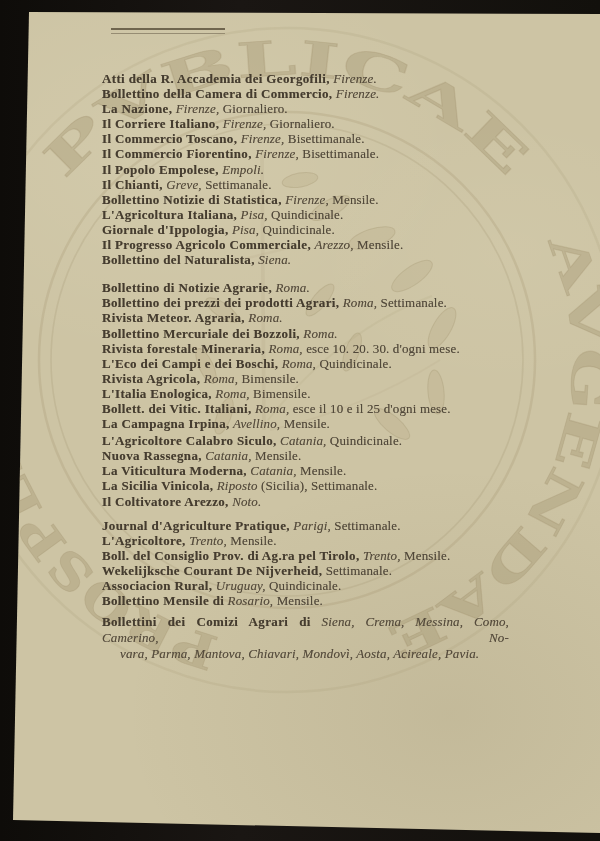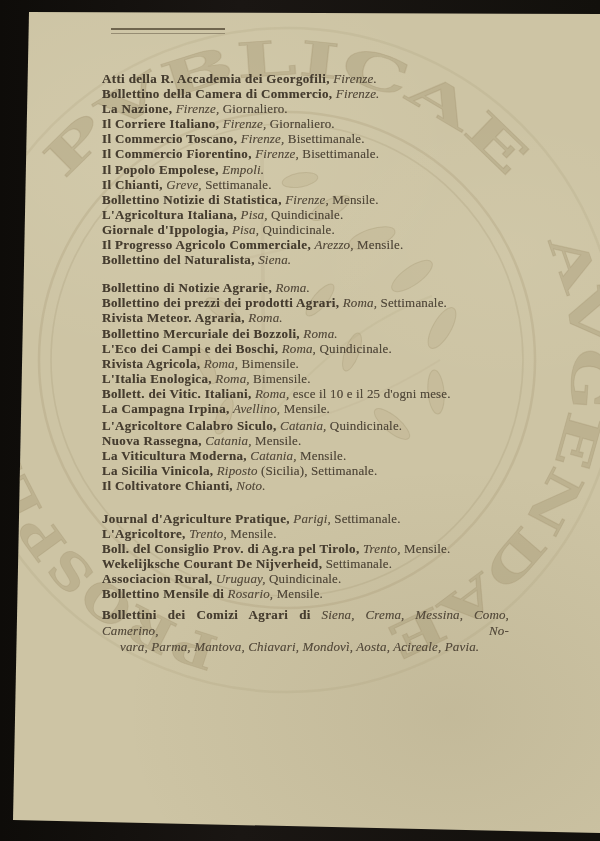--- a/index.html
+++ b/index.html
@@ -28,21 +28,21 @@
   .wm-decor{stroke:rgba(160,146,108,.30);fill:rgba(170,156,118,.18)}
   .content{
     position:absolute;left:102px;top:71px;width:407px;
     font-size:13px;line-height:15.1px;color:#4e4536;
     letter-spacing:.15px;
     text-shadow:0 0 .5px rgba(78,69,54,.45);
   }
   .section{margin:0}
   .section.s1{margin-top:13px}
   .section.s2{margin-top:2px}
-  .section.s3{margin-top:17px}
+  .section.s3{margin-top:9px}
   .section.s4{margin-top:6px}
   .section.s4 .line{line-height:16px}
   .line{white-space:normal}
   .line.justify{text-align:justify;text-align-last:justify}
   .line.indent{padding-left:18px}
   .seg-bold{font-weight:bold;color:#453c2f;letter-spacing:.35px}
   .seg-italic{font-style:italic;color:#554b3c}
   .seg-regular{color:#51483a}
   .divider{
     margin-left:111px;margin-top:28px;width:114px;height:3px;
@@ -116,32 +116,33 @@
         <div class="line"><span class="seg-bold">L'Agricoltura Italiana,</span> <span class="seg-italic">Pisa,</span> <span class="seg-regular">Quindicinale.</span></div>
         <div class="line"><span class="seg-bold">Giornale d'Ippologia,</span> <span class="seg-italic">Pisa,</span> <span class="seg-regular">Quindicinale.</span></div>
         <div class="line"><span class="seg-bold">Il Progresso Agricolo Commerciale,</span> <span class="seg-italic">Arezzo,</span> <span class="seg-regular">Mensile.</span></div>
         <div class="line"><span class="seg-bold">Bollettino del Naturalista,</span> <span class="seg-italic">Siena.</span></div>
       </div>
       <div class="section s1">
         <div class="line"><span class="seg-bold">Bollettino di Notizie Agrarie,</span> <span class="seg-italic">Roma.</span></div>
         <div class="line"><span class="seg-bold">Bollettino dei prezzi dei prodotti Agrari,</span> <span class="seg-italic">Roma,</span> <span class="seg-regular">Settimanale.</span></div>
         <div class="line"><span class="seg-bold">Rivista Meteor. Agraria,</span> <span class="seg-italic">Roma.</span></div>
         <div class="line"><span class="seg-bold">Bollettino Mercuriale dei Bozzoli,</span> <span class="seg-italic">Roma.</span></div>
+        <div class="line"><span class="seg-bold">Rivista forestale Mineraria,</span> <span class="seg-italic">Roma,</span> <span class="seg-regular">esce 10. 20. 30. d'ogni mese.</span></div>
         <div class="line"><span class="seg-bold">L'Eco dei Campi e dei Boschi,</span> <span class="seg-italic">Roma,</span> <span class="seg-regular">Quindicinale.</span></div>
         <div class="line"><span class="seg-bold">Rivista Agricola,</span> <span class="seg-italic">Roma,</span> <span class="seg-regular">Bimensile.</span></div>
         <div class="line"><span class="seg-bold">L'Italia Enologica,</span> <span class="seg-italic">Roma,</span> <span class="seg-regular">Bimensile.</span></div>
         <div class="line"><span class="seg-bold">Bollett. dei Vitic. Italiani,</span> <span class="seg-italic">Roma,</span> <span class="seg-regular">esce il 10 e il 25 d'ogni mese.</span></div>
         <div class="line"><span class="seg-bold">La Campagna Irpina,</span> <span class="seg-italic">Avellino,</span> <span class="seg-regular">Mensile.</span></div>
       </div>
       <div class="section s2">
         <div class="line"><span class="seg-bold">L'Agricoltore Calabro Siculo,</span> <span class="seg-italic">Catania,</span> <span class="seg-regular">Quindicinale.</span></div>
         <div class="line"><span class="seg-bold">Nuova Rassegna,</span> <span class="seg-italic">Catania,</span> <span class="seg-regular">Mensile.</span></div>
         <div class="line"><span class="seg-bold">La Viticultura Moderna,</span> <span class="seg-italic">Catania,</span> <span class="seg-regular">Mensile.</span></div>
         <div class="line"><span class="seg-bold">La Sicilia Vinicola,</span> <span class="seg-italic">Riposto</span> <span class="seg-regular">(Sicilia), Settimanale.</span></div>
-        <div class="line"><span class="seg-bold">Il Coltivatore Chianti,</span> <span class="seg-italic">Noto.</span></div>
+        <div class="line"><span class="seg-bold">Il Coltivatore Arezzo,</span> <span class="seg-italic">Noto.</span></div>
       </div>
       <div class="section s3">
         <div class="line"><span class="seg-bold">Journal d'Agriculture Pratique,</span> <span class="seg-italic">Parigi,</span> <span class="seg-regular">Settimanale.</span></div>
         <div class="line"><span class="seg-bold">L'Agricoltore,</span> <span class="seg-italic">Trento,</span> <span class="seg-regular">Mensile.</span></div>
         <div class="line"><span class="seg-bold">Boll. del Consiglio Prov. di Ag.ra pel Tirolo,</span> <span class="seg-italic">Trento,</span> <span class="seg-regular">Mensile.</span></div>
         <div class="line"><span class="seg-bold">Wekelijksche Courant De Nijverheid,</span> <span class="seg-regular">Settimanale.</span></div>
         <div class="line"><span class="seg-bold">Associacion Rural,</span> <span class="seg-italic">Uruguay,</span> <span class="seg-regular">Quindicinale.</span></div>
         <div class="line"><span class="seg-bold">Bollettino Mensile di</span> <span class="seg-italic">Rosario,</span> <span class="seg-regular">Mensile.</span></div>
       </div>
       <div class="section s4">

